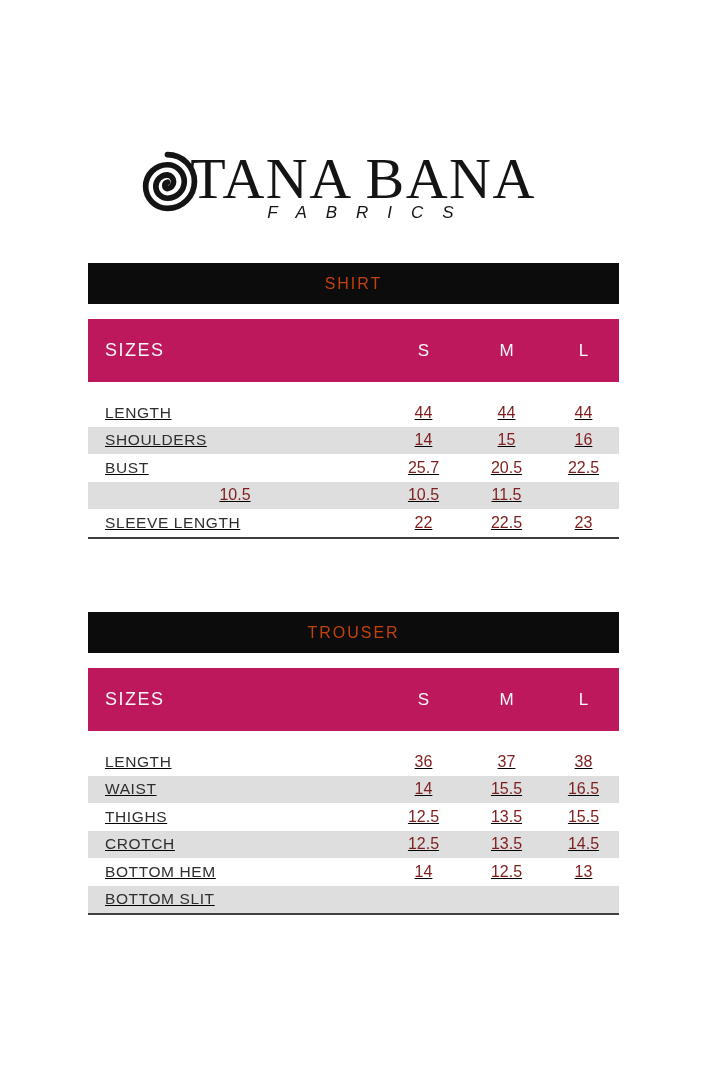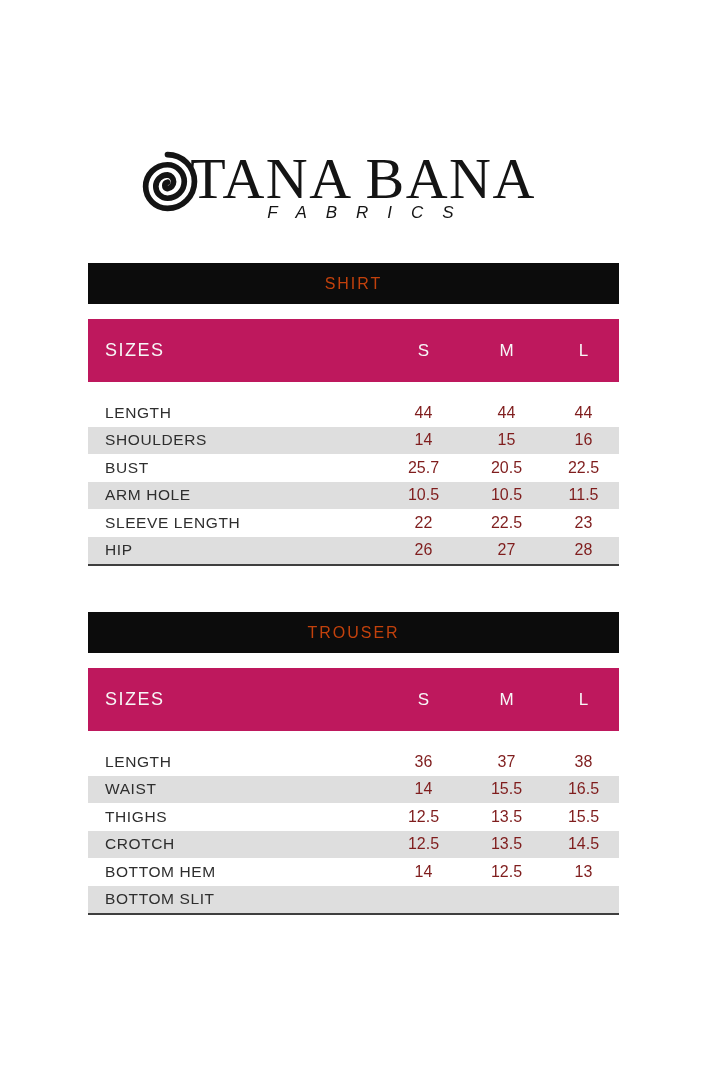--- a/index.html
+++ b/index.html
@@ -47,21 +47,21 @@
     display:grid; grid-template-columns:294px 83px 83px 71px;
     align-items:center;
   }
   .sizes-bar .hdr-label {
     color:#f7f7f7; font-size:18px; letter-spacing:1.5px; padding-left:17px;
   }
   .sizes-bar .size-col {
     color:#f7f7f7; font-size:17px; text-align:center;
   }
 
-  .rows { margin-top:17px; border-bottom:2px solid #3f3f3f; }
+  .rows { margin-top:17px; border-bottom:2px solid #3f3f3f;text-decoration:underline; }
   .row {
     height:27.5px;
     display:grid; grid-template-columns:294px 83px 83px 71px;
     align-items:center; background:#ffffff;
   }
   .row.alt { background:#dedede; }
   .row .row-label {
     font-size:15.5px; letter-spacing:0.6px; color:#2e2e2e; padding-left:17px;
     white-space:nowrap;
   }
@@ -114,36 +114,29 @@
             <span class="cell">15</span>
             <span class="cell">16</span>
           </div>
           <div class="row">
             <span class="row-label">BUST</span>
             <span class="cell">25.7</span>
             <span class="cell">20.5</span>
             <span class="cell">22.5</span>
           </div>
           <div class="row alt">
-            <span class="row-label">ARM HOLE</span>
             <span class="cell">10.5</span>
             <span class="cell">10.5</span>
             <span class="cell">11.5</span>
           </div>
           <div class="row">
             <span class="row-label">SLEEVE LENGTH</span>
             <span class="cell">22</span>
             <span class="cell">22.5</span>
             <span class="cell">23</span>
-          </div>
-          <div class="row alt">
-            <span class="row-label">HIP</span>
-            <span class="cell">26</span>
-            <span class="cell">27</span>
-            <span class="cell">28</span>
           </div>
         </div>
     </div>
 
     <div class="size-table trouser">
       <div class="title-bar">
         <span>TROUSER</span>
       </div>
       <div class="sizes-bar">
         <span class="hdr-label">SIZES</span>

